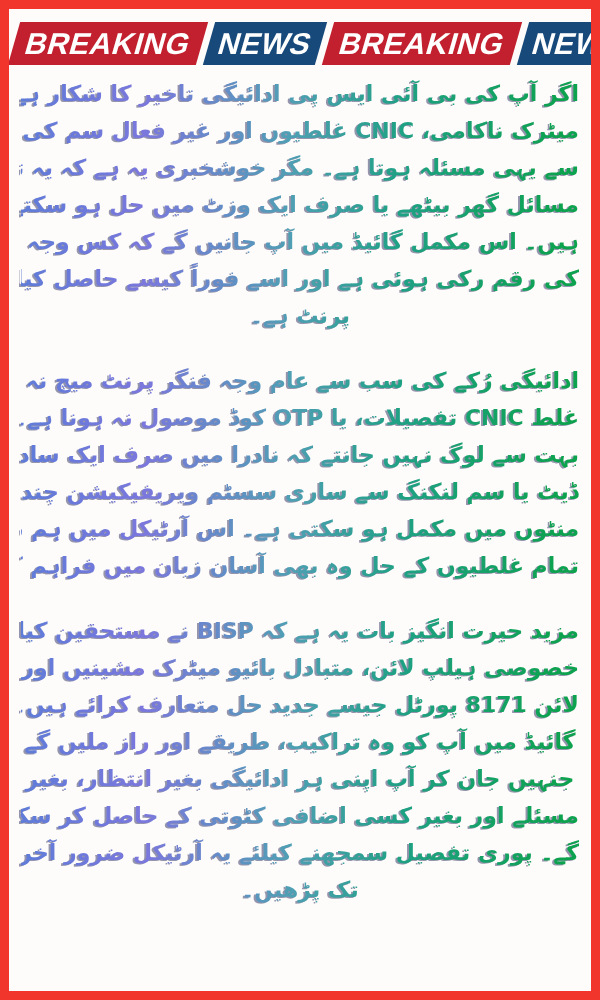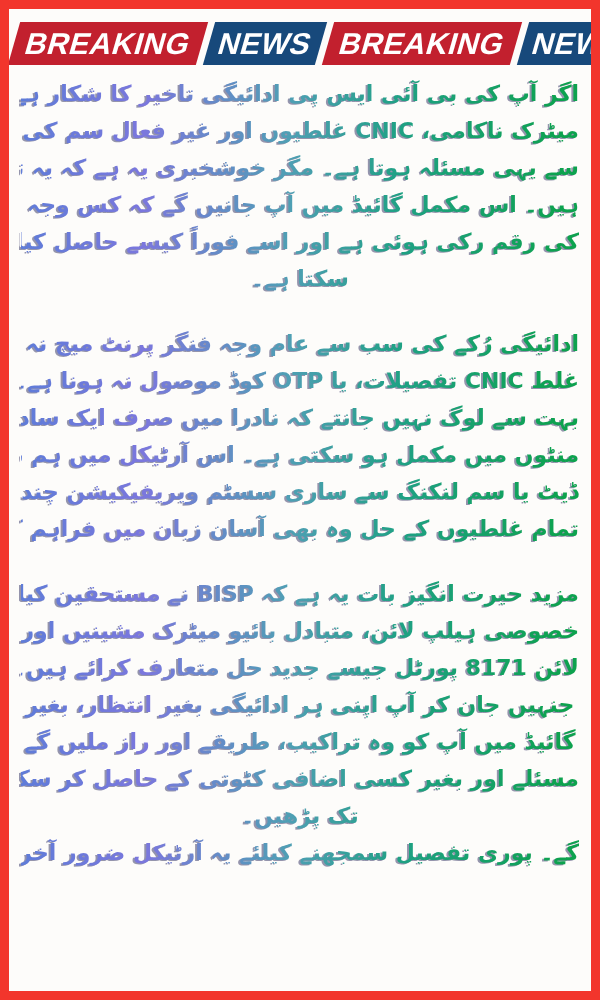--- a/index.html
+++ b/index.html
@@ -75,36 +75,37 @@
       </div>
       <div class="seg blue">
         <span style="color: rgb(255, 255, 255);">NEWS</span>
       </div>
     </div>
   <div class="content">
       <div class="para">
         <div class="line">اگر آپ کی بی آئی ایس پی ادائیگی تاخیر کا شکار ہے تو</div>
         <div class="line">میٹرک ناکامی، CNIC غلطیوں اور غیر فعال سم کی وجہ</div>
         <div class="line">سے یہی مسئلہ ہوتا ہے۔ مگر خوشخبری یہ ہے کہ یہ تمام</div>
+        <div class="line">مسائل گھر بیٹھے یا صرف ایک وزٹ میں حل ہو سکتے</div>
         <div class="line">ہیں۔ اس مکمل گائیڈ میں آپ جانیں گے کہ کس وجہ سے آپ</div>
         <div class="line">کی رقم رکی ہوئی ہے اور اسے فوراً کیسے حاصل کیا جا</div>
-        <div class="line">سکتا ہے۔</div>
+        <div class="line">پرنٹ ہے۔</div>
       </div>
       <div class="para">
         <div class="line">ادائیگی رُکے کی سب سے عام وجہ فنگر پرنٹ میچ نہ ہونا،</div>
         <div class="line">غلط CNIC تفصیلات، یا OTP کوڈ موصول نہ ہونا ہے۔ لیکن</div>
         <div class="line">بہت سے لوگ نہیں جانتے کہ نادرا میں صرف ایک سادہ اپ</div>
+        <div class="line">ڈیٹ یا سم لنکنگ سے ساری سسٹم ویریفیکیشن چند</div>
         <div class="line">منٹوں میں مکمل ہو سکتی ہے۔ اس آرٹیکل میں ہم نے</div>
-        <div class="line">ڈیٹ یا سم لنکنگ سے ساری سسٹم ویریفیکیشن چند</div>
         <div class="line">تمام غلطیوں کے حل وہ بھی آسان زبان میں فراہم کیے</div>
       </div>
       <div class="para">
         <div class="line">مزید حیرت انگیز بات یہ ہے کہ BISP نے مستحقین کیلئے</div>
         <div class="line">خصوصی ہیلپ لائن، متبادل بائیو میٹرک مشینیں اور آن</div>
         <div class="line">لائن 8171 پورٹل جیسے جدید حل متعارف کرائے ہیں۔ اس</div>
+        <div class="line">گائیڈ میں آپ کو وہ تراکیب، طریقے اور راز ملیں گے</div>
         <div class="line">جنہیں جان کر آپ اپنی ہر ادائیگی بغیر انتظار، بغیر</div>
-        <div class="line">گائیڈ میں آپ کو وہ تراکیب، طریقے اور راز ملیں گے</div>
         <div class="line">مسئلے اور بغیر کسی اضافی کٹوتی کے حاصل کر سکیں</div>
+        <div class="line">گے۔ پوری تفصیل سمجھنے کیلئے یہ آرٹیکل ضرور آخر</div>
         <div class="line">تک پڑھیں۔</div>
-        <div class="line">گے۔ پوری تفصیل سمجھنے کیلئے یہ آرٹیکل ضرور آخر</div>
       </div>
     </div>
 </div>
 
 </body></html>

